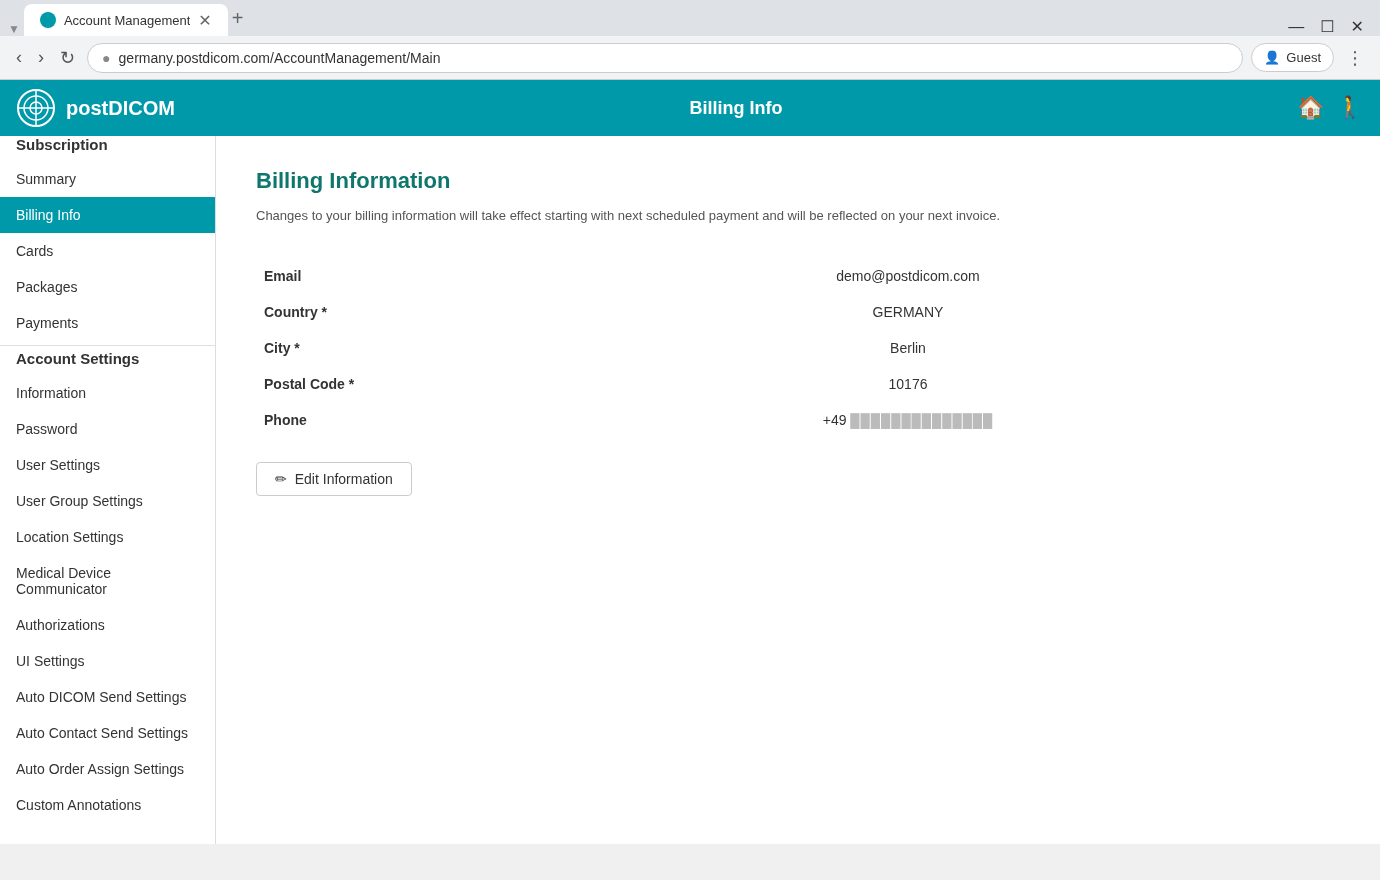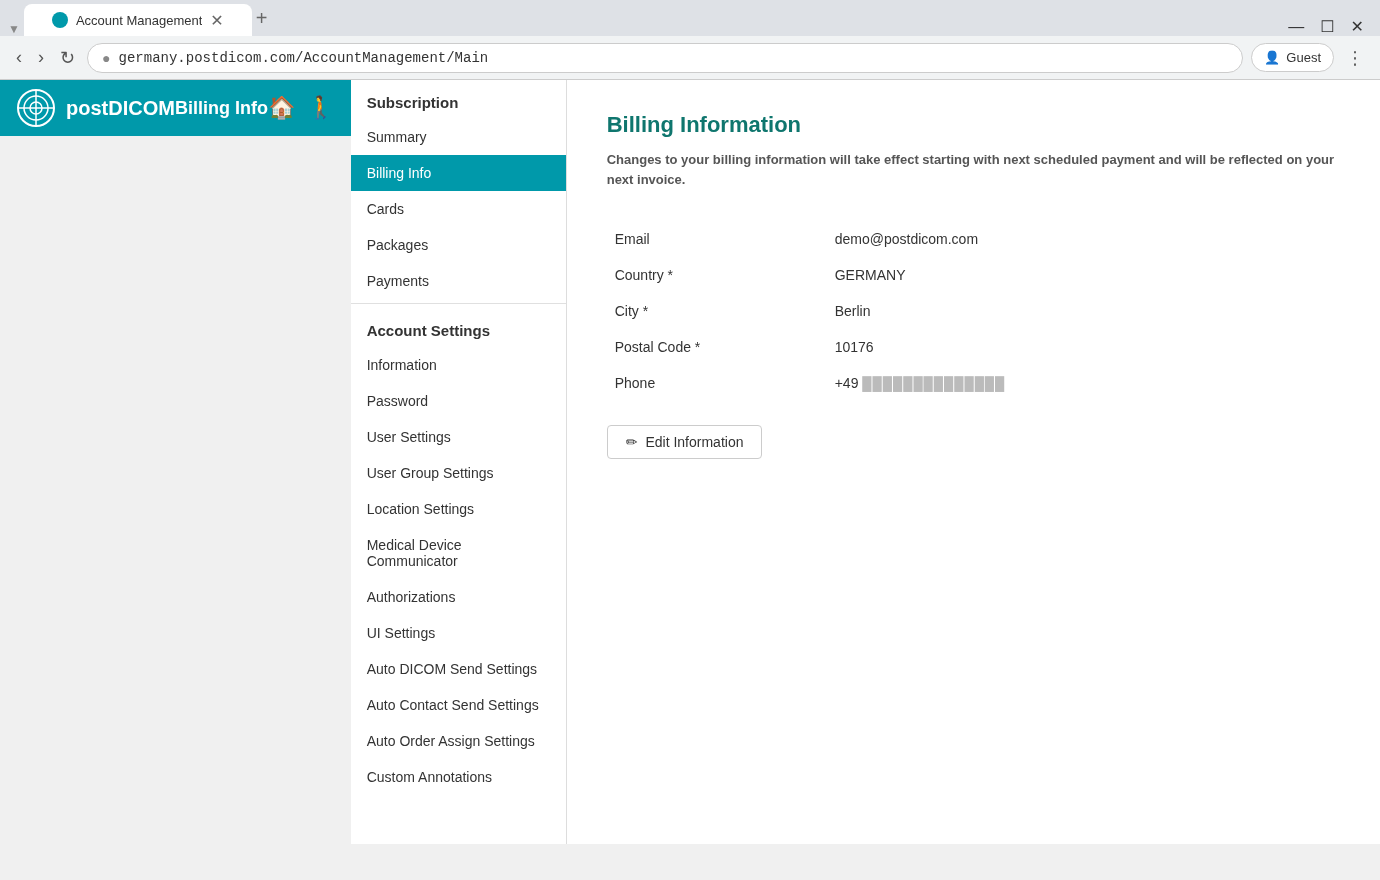--- a/index.html
+++ b/index.html
@@ -1,62 +1,62 @@
 <!DOCTYPE html>
 <html><head>
   <meta charset="utf-8">
   <style>
     * { margin: 0; padding: 0; box-sizing: border-box; }
     body { font-family: Arial, sans-serif; font-size: 14px; background: #f0f0f0; width: 1380px; height: 880px; overflow: hidden; }
 
     
     .browser-chrome { background: #dee1e6; width: 100%; }
-    .browser-tab { display: flex; align-items: center; background: white; border-radius: 8px 8px 0 0; padding: 0 28px; height: 32px; font-size: 13px; min-width: 200px; gap: 8px; }
+    .browser-tab { display: flex; align-items: center; background: white; border-radius: 8px 8px 0 0; padding: 0 16px; height: 32px; font-size: 13px; min-width: 200px; gap: 8px; }
     .browser-tab .favicon { width: 16px; height: 16px; background: #0099aa; border-radius: 50%; flex-shrink: 0; }
     .browser-tab .tab-title { flex: 1; font-size: 13px; color: #333; white-space: nowrap; overflow: hidden; text-overflow: ellipsis; }
     .browser-tab .close-btn { color: #666; font-size: 16px; cursor: pointer; }
     .browser-tab-new { background: none; border: none; font-size: 20px; color: #666; cursor: pointer; margin-left: 4px; align-self: center; }
     .browser-window-btn { background: none; border: none; font-size: 16px; color: #333; cursor: pointer; }
 
     .browser-toolbar { display: flex; align-items: center; height: 44px; background: #f1f3f4; padding: 0 12px; gap: 8px; border-bottom: 1px solid #ccc; }
     .nav-btn { background: none; border: none; cursor: pointer; color: #555; font-size: 18px; padding: 4px; border-radius: 50%; }
     .address-bar { flex: 1; display: flex; align-items: center; background: white; border: 1px solid #ccc; border-radius: 20px; padding: 6px 14px; gap: 8px; }
     .address-bar-icon { color: #888; font-size: 14px; }
-    .address-bar-url { flex: 1; font-size: 14px; color: #333; border: none; outline: none; background: transparent; font-family: Liberation Mono, monospace; }
+    .address-bar-url { flex: 1; font-size: 14px; color: #333; border: none; outline: none; background: transparent; }
     .guest-btn { display: flex; align-items: center; gap: 6px; border: 1px solid #ccc; border-radius: 20px; padding: 6px 12px; background: white; cursor: pointer; font-size: 13px; color: #333; }
     .menu-btn { background: none; border: none; cursor: pointer; color: #555; font-size: 18px; padding: 4px; }
 
     
-    .app { display: flex; height: calc(880px - 116px); border-radius: 26px; }
+    .app { display: flex; flex-direction: column; height: calc(880px - 116px); border-radius: 26px; }
     .app-header { background: #0099aa; display: flex; align-items: center; height: 56px; padding: 0 16px; }
     .app-logo { display: flex; align-items: center; gap: 10px; color: white; font-size: 20px; font-weight: bold; }
     .logo-icon { width: 40px; height: 40px; }
     .app-title { flex: 1; text-align: center; color: white; font-size: 18px; font-weight: bold; }
     .header-icons { display: flex; gap: 12px; }
     .header-icon-btn { background: none; border: none; cursor: pointer; color: white; font-size: 22px; }
 
     
     .app-body { display: flex; flex: 1; overflow: hidden; }
 
     
     .sidebar { width: 216px; background: white; border-right: 1px solid #ddd; overflow-y: auto; flex-shrink: 0; }
-    .sidebar-section-title { font-size: 15px; font-weight: bold; color: #333; padding: 14px 16px 8px; }
+    .sidebar-section-title { font-size: 15px; font-weight: bold; color: #333; padding: 0 16px 8px; }
     .sidebar-item { padding: 10px 16px; font-size: 14px; color: #333; cursor: pointer; display: block; }
     .sidebar-item.active { background: #0099aa; color: white; }
     .sidebar-divider { height: 1px; background: #e0e0e0; margin: 4px 0; }
 
     
     .main-content { flex: 1; background: white; padding: 32px 40px; overflow-y: auto; }
     .page-title { color: #0f766e; font-size: 22px; font-weight: bold; margin-bottom: 12px; }
-    .page-subtitle { color: #555; font-size: 13px; margin-bottom: 32px; line-height: 1.5; font-weight: bold; }
+    .page-subtitle { color: #555; font-size: 13px; margin-bottom: 32px; line-height: 1.5; }
     .info-table { width: 100%; border-collapse: collapse; }
     .info-table tr { border: none; }
     .info-table td { padding: 10px 8px; vertical-align: middle; }
-    .info-table td:first-child { font-weight: normal; color: #333; font-size: 14px; width: 220px; }
-    .info-table td:last-child { color: #333; font-size: 14px; }
+    .info-table td:first-child { font-weight: bold; color: #333; font-size: 14px; width: 220px; }
+    .info-table td:last-child { color: #333; font-size: 14px; text-align: center; }
     .edit-btn { display: flex; align-items: center; gap: 8px; padding: 8px 18px; border: 1px solid #ccc; background: white; border-radius: 4px; cursor: pointer; font-size: 14px; color: #333; margin-top: 24px; }
     .blurred { color: #bbb; font-size: 13px; letter-spacing: 1px; }
   </style>
 </head>
 <body>
 
 <div class="browser-chrome">
   <div style="display:flex; align-items:flex-end; background:#dee1e6; height:36px; padding: 0 8px;">
     <div style="display:flex; align-items:center; gap:6px; margin-right:4px;">
       <span style="font-size:12px; color:#888;">▼</span>

